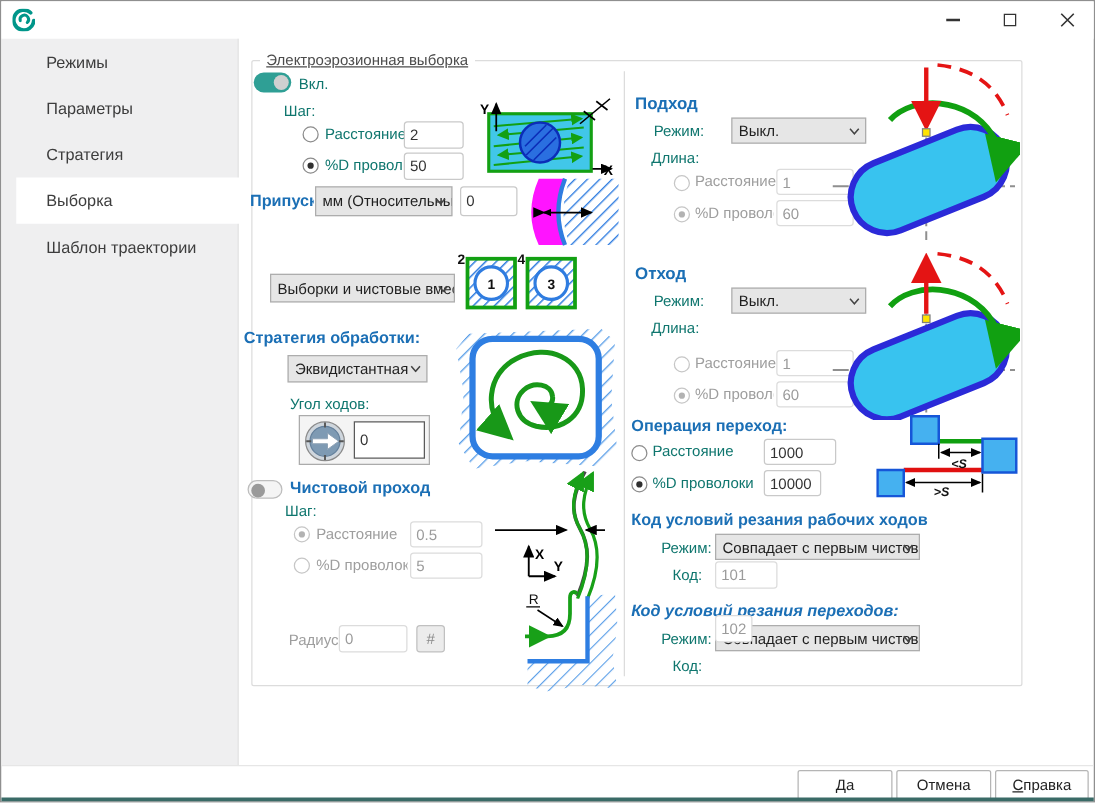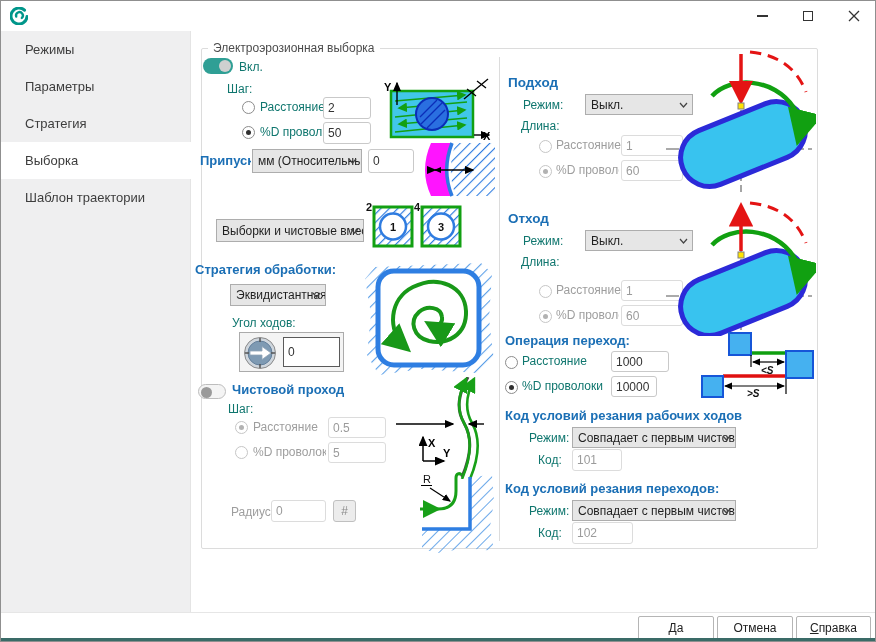--- a/index.html
+++ b/index.html
@@ -6,26 +6,26 @@
   *{box-sizing:border-box;}
   #win{position:relative;width:876px;height:642px;background:#fff;border:1px solid #8f8f8f;
        font-family:"Liberation Sans",sans-serif;overflow:hidden;}
   .abs{position:absolute;}
   
   .titlebar{position:absolute;left:0;top:0;width:100%;height:30px;background:#fff;}
   .title-text{position:absolute;left:33px;top:8px;font-size:12px;color:#1a1a1a;white-space:nowrap;}
   .winbtn{position:absolute;top:0;width:46px;height:30px;display:flex;align-items:center;justify-content:center;}
   
   .sidebar{position:absolute;left:0;top:30px;width:190px;height:581px;background:#efeff0;border-right:1px solid #e4e4e4;}
-  .side-item{position:absolute;left:0;width:190px;height:37px;line-height:37px;padding-left:24px;
+  .side-item{position:absolute;left:12px;width:190px;height:37px;line-height:37px;padding-left:24px;
              font-size:13px;color:#3d3d3d;cursor:default;}
   .side-item.sel{background:#fff;}
   
   .groupbox{position:absolute;left:200px;top:47px;width:617px;height:501px;border:1px solid #dcdcdc;border-radius:2px;}
-  .legend{position:absolute;left:207px;top:40px;background:#fff;padding:0 5px;font-size:12px;color:#4c4c4c;white-space:nowrap;}
+  .legend{position:absolute;left:207px;top:40px;background:#fff;padding:0 5px;font-size:12px;color:#4c4c4c;white-space:nowrap;text-decoration:underline;}
   .vdiv{position:absolute;left:498px;top:56px;width:1px;height:484px;background:#dcdcdc;}
   
   .lb{position:absolute;font-size:12px;color:#0f766e;white-space:nowrap;}
   .lb.dim{color:#9e9e9e;}
   .blb{position:absolute;font-size:13px;font-weight:bold;color:#1b6fb5;white-space:nowrap;}
   .inp{position:absolute;border:1px solid #c9c9c9;border-radius:3px;background:#fff;
        font:12px "Liberation Sans",sans-serif;color:#333;padding:0 4px;outline:none;}
   .inp.dis{color:#9b9b9b;border-color:#dcdcdc;}
   .dd{position:absolute;background:#e6e6e6;border:1px solid #adadad;font-size:12px;color:#1f1f1f;
       display:flex;align-items:center;padding:0 17px 0 5px;white-space:nowrap;overflow:hidden;cursor:default;}
@@ -171,21 +171,21 @@
     <rect x="9" y="9" width="38" height="39" fill="url(#p3)" stroke="#12a012" stroke-width="3"></rect>
     <circle cx="28" cy="28.5" r="13" fill="#fff" stroke="#2f7ce0" stroke-width="2.5"></circle>
     <text x="25" y="33" font-size="11" font-weight="bold" fill="#111">1</text>
     <text x="49" y="13" font-size="11" font-weight="bold" fill="#111">4</text>
     <rect x="57" y="9" width="38" height="39" fill="url(#p3)" stroke="#12a012" stroke-width="3"></rect>
     <circle cx="76" cy="28.5" r="13" fill="#fff" stroke="#2f7ce0" stroke-width="2.5"></circle>
     <text x="73" y="33" font-size="11" font-weight="bold" fill="#111">3</text>
   </svg>
 
   <span class="blb" style="left:194px;top:261px;">Стратегия обработки:</span>
-  <div class="dd" style="left:229px;top:283px;width:96px;height:22px;">
+  <div class="dd" style="left:229px;top:283px;width:112px;height:22px;">
     <span>Эквидистантная</span>
     <span class="chev">
         <svg width="9" height="6" viewBox="0 0 9 6">
           <polyline points="1,1 4.5,5 8,1" fill="none" stroke="#444" stroke-width="1.2"></polyline>
         </svg>
       </span>
   </div>
 
   <span class="lb" style="left:231px;top:315px;">Угол ходов:</span>
   <div class="anglebox">
@@ -372,32 +372,32 @@
     <span>Совпадает с первым чистовы</span>
     <span class="chev">
         <svg width="9" height="6" viewBox="0 0 9 6">
           <polyline points="1,1 4.5,5 8,1" fill="none" stroke="#444" stroke-width="1.2"></polyline>
         </svg>
       </span>
   </div>
   <span class="lb" style="left:537px;top:452px;">Код:</span>
   <input class="inp dis" style="left: 571px; top: 448px; width: 50px; height: 22px;" value="101">
 
-  <span class="blb" style="left:504px;top:480px;">Код условий резания переходов:</span>
+  <span class="blb" style="left:504px;top:480px;font-style:italic;">Код условий резания переходов:</span>
   <span class="lb" style="left:528px;top:503px;">Режим:</span>
   <div class="dd" style="left:571px;top:499px;width:164px;height:21px;">
     <span>Совпадает с первым чистовы</span>
     <span class="chev">
         <svg width="9" height="6" viewBox="0 0 9 6">
           <polyline points="1,1 4.5,5 8,1" fill="none" stroke="#444" stroke-width="1.2"></polyline>
         </svg>
       </span>
   </div>
   <span class="lb" style="left:537px;top:525px;">Код:</span>
-  <input class="inp dis" style="left: 571px; top: 521px; width: 61px; height: 22px;" value="102">
+  <input class="inp dis" style="left: 571px; top: 491px; width: 30px; height: 22px;" value="102">
 
   <div class="footer-sep"></div>
   <div class="btn" style="left:637px;top:615px;width:76px;height:24px;">
     <span class="u">Д</span>
       <span>а</span>
   </div>
   <div class="btn" style="left:716px;top:615px;width:76px;height:24px;">
     <span>Отмена</span>
   </div>
   <div class="btn" style="left:795px;top:615px;width:75px;height:24px;">

